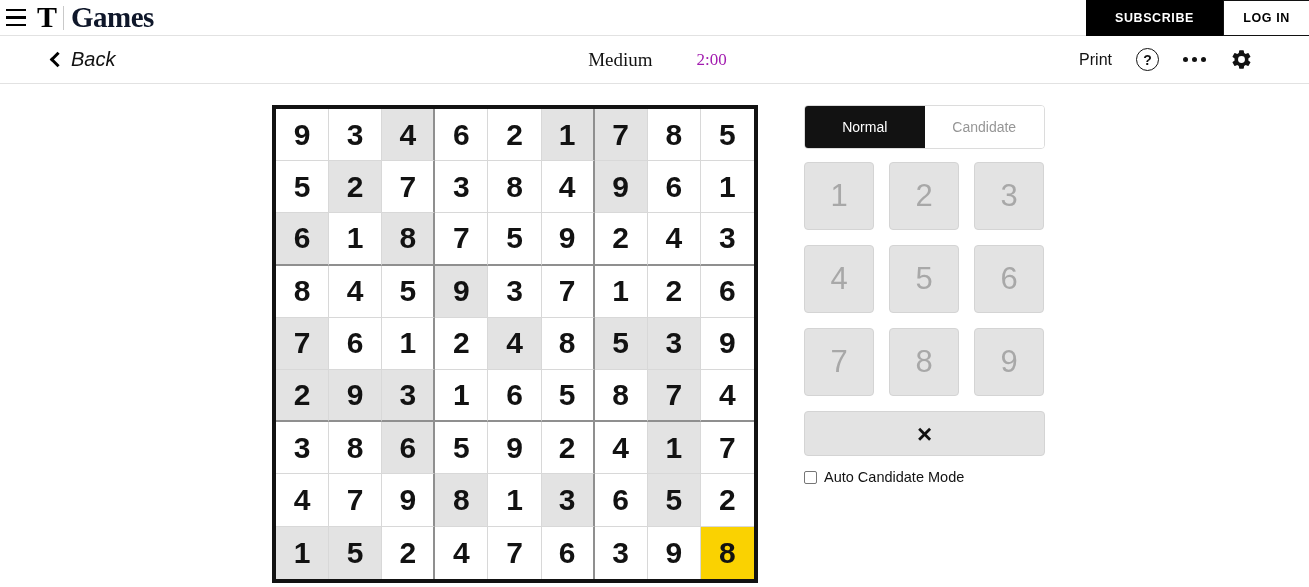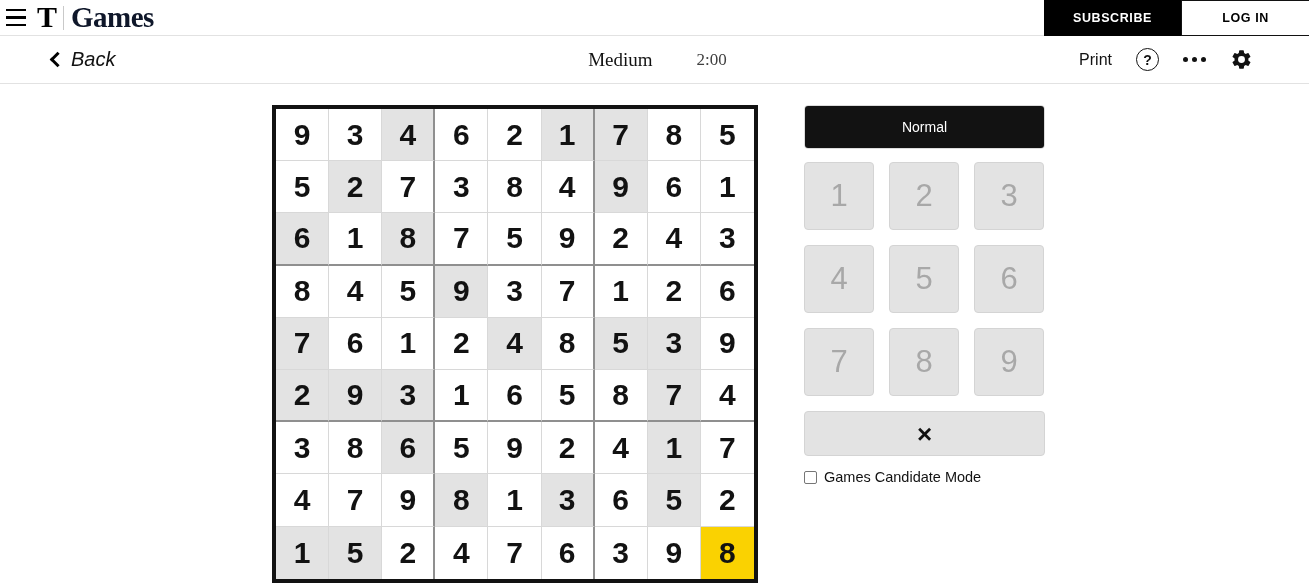--- a/index.html
+++ b/index.html
@@ -64,21 +64,21 @@
     display: flex; align-items: center; justify-content: center;
     width: 137px;
     border: none;
     cursor: pointer;
   }
   .btn-login {
     background: #fff; color: #000;
     font-size: 12.5px; font-weight: 700;
     letter-spacing: 0.6px;
     display: flex; align-items: center; justify-content: center;
-    width: 128px;
+    width: 86px;
     border: 1px solid #121212;
     border-right: none;
     cursor: pointer;
   }
 
   
   .toolbar {
     position: relative;
     height: 48px;
     display: flex; align-items: center;
@@ -108,21 +108,21 @@
     pointer-events: none;
   }
   .difficulty {
     font-family: "Liberation Serif", serif;
     font-size: 19px;
     color: #121212;
   }
   .timer {
     font-family: "Liberation Serif", serif;
     font-size: 17px;
-    color: #404040;
+    color: #a21caf;
   }
 
   .toolbar-right {
     margin-left: auto;
     margin-right: 56px;
     display: flex; align-items: center; gap: 24px;
   }
   .print-btn { font-size: 16px; color: #121212; cursor: pointer; margin-left: 41px; }
   .icon-btn { cursor: pointer; display: flex; align-items: center; justify-content: center; }
   .help-circle {
@@ -538,20 +538,21 @@
         </div>
         <div class="cell selected col-last row-last">
           <span>8</span>
         </div>
       </div>
   </div>
 
   <div class="panel">
     <div class="mode-toggle">
       <button class="mode-btn active">Normal</button>
+      <button class="mode-btn">Candidate</button>
     </div>
 
     <div class="numpad" id="numpad">
         <div class="num-key">
           <span>1</span>
         </div>
         <div class="num-key">
           <span>2</span>
         </div>
         <div class="num-key">
@@ -576,16 +577,16 @@
           <span>9</span>
         </div>
       </div>
 
     <div class="erase-btn">
       <span class="erase-x">×</span>
     </div>
 
     <div class="auto-row">
       <div class="auto-box"></div>
-      <span class="auto-label">Games Candidate Mode</span>
+      <span class="auto-label">Auto Candidate Mode</span>
     </div>
   </div>
 </div>
 
 </body></html>

